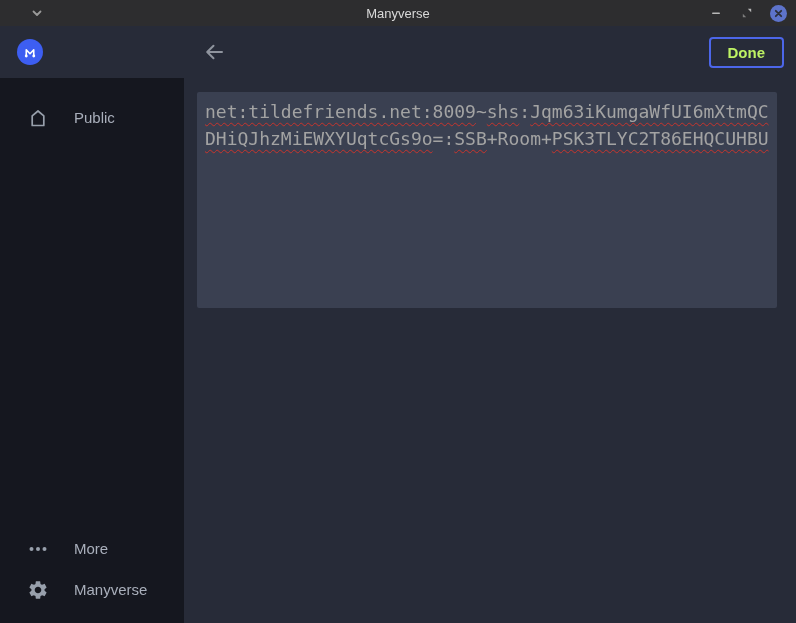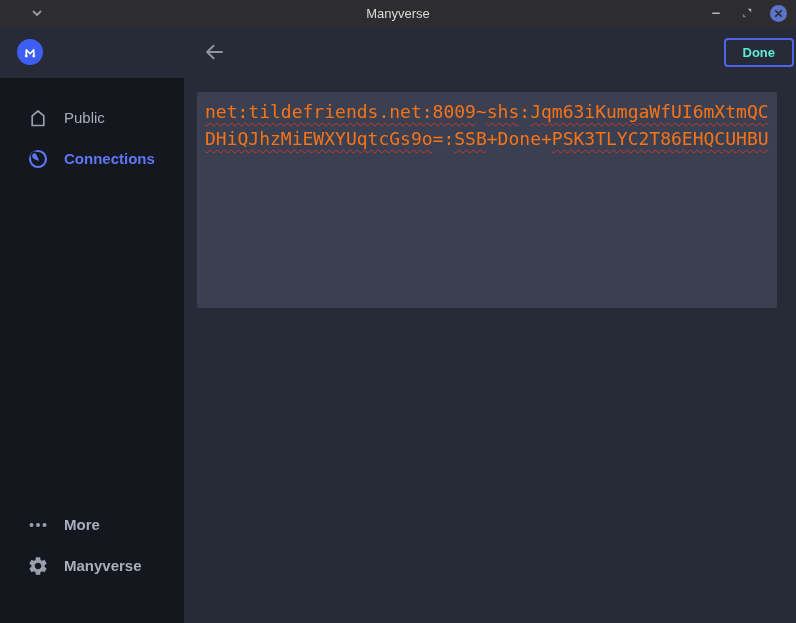--- a/index.html
+++ b/index.html
@@ -29,49 +29,49 @@
   .appheader{
     height:52px;flex:0 0 52px;background:#272b38;
     display:flex;align-items:center;
   }
   .logo{
     width:26px;height:26px;border-radius:50%;background:#3d5ef2;
     margin-left:17px;display:flex;align-items:center;justify-content:center;flex:0 0 26px;
   }
   .back-btn{margin-left:160px;display:flex;align-items:center;cursor:pointer;}
   .done-btn{
-    margin-left:auto;margin-right:2px;
+    margin-left:auto;margin-right:12px;
     background:transparent;border:2px solid #4c66e9;border-radius:4px;
-    color:#5eead4;font-weight:bold;font-size:13px;
+    color:#bef264;font-weight:bold;font-size:15px;
     padding:5px 17px;cursor:pointer;font-family:"Liberation Sans",sans-serif;
   }
   
   .body{flex:1;display:flex;min-height:0;}
   .sidebar{
     width:184px;flex:0 0 184px;background:#15171f;
     display:flex;flex-direction:column;padding-top:19px;box-sizing:border-box;
   }
   .side-spacer{flex:1;}
-  .side-bottom{padding-bottom:37px;font-weight:bold;}
+  .side-bottom{padding-bottom:13px;}
   .side-item{
     height:41px;display:flex;align-items:center;
-    padding-left:27px;gap:15px;cursor:pointer;
+    padding-left:27px;gap:25px;cursor:pointer;
     color:#a9afbb;font-size:15px;
   }
   .side-item .icn{width:22px;height:22px;display:flex;align-items:center;justify-content:center;color:#98a0ac;}
   .side-item.active{color:#5d78f7;font-weight:bold;}
   .side-item.active .icn{color:#5d78f7;}
   
   .main{flex:1;position:relative;background:#272b38;}
   .invite-box{
     position:absolute;left:13px;top:14px;width:580px;height:216px;
     background:#3a4051;border-radius:2px;box-sizing:border-box;
     padding:6px 8px;cursor:text;
     font-family:"DejaVu Sans Mono","Liberation Mono",monospace;
-    font-size:18px;line-height:27px;color:#f97316;
+    font-size:18px;line-height:27px;color:#a3a3a3;
     overflow:hidden;
   }
   .invite-line{white-space:pre;}
   .sq{
     text-decoration-line:underline;
     text-decoration-style:wavy;
     text-decoration-color:#c8342c;
     text-decoration-thickness:1px;
     text-underline-offset:4px;
   }
@@ -140,29 +140,20 @@
     <div class="sidebar">
       <div id="side-top">
           <div class="side-item">
     <span class="icn">
               <svg width="22" height="22" viewBox="0 0 22 22">
                 <path d="M5.2 18.5 V8.9 L11 4 L16.8 8.9 V18.5 Z" fill="none" stroke="currentColor" stroke-width="1.7" stroke-linejoin="round"></path>
               </svg>
             </span>
     <span class="lbl">Public</span>
   </div>
-          <div class="side-item active">
-    <span class="icn">
-              <svg width="22" height="22" viewBox="0 0 22 22">
-                <circle cx="11" cy="11" r="8" fill="none" stroke="currentColor" stroke-width="2.2"></circle>
-                <path d="M4.6 9.2 C3.6 6 6 3.6 9.2 4.6 L13.6 13.6 C9.5 13.2 6 12.4 4.6 9.2 Z" fill="currentColor" stroke="#15171f" stroke-width="1.6"></path>
-              </svg>
-            </span>
-    <span class="lbl">Connections</span>
-  </div>
         </div>
       <div class="side-spacer"></div>
       <div class="side-bottom" id="side-bottom">
           <div class="side-item">
     <span class="icn">
               <svg width="22" height="22" viewBox="0 0 22 22">
                 <circle cx="4.5" cy="11" r="2" fill="currentColor"></circle>
                 <circle cx="11" cy="11" r="2" fill="currentColor"></circle>
                 <circle cx="17.5" cy="11" r="2" fill="currentColor"></circle>
               </svg>
@@ -176,18 +167,18 @@
               </svg>
             </span>
     <span class="lbl">Manyverse</span>
   </div>
         </div>
     </div>
 
     <div class="main">
       <div class="invite-box" id="invite-box">
           <div class="invite-line"><span class="sq">net:tildefriends.net:8009</span><span>~</span><span class="sq">shs</span><span>:</span><span class="sq">Jqm63iKumgaWfUI6mXtmQC</span></div>
-          <div class="invite-line"><span class="sq">DHiQJhzMiEWXYUqtcGs9o</span><span>=:</span><span class="sq">SSB</span><span>+Done+</span><span class="sq">PSK3TLYC2T86EHQCUHBU</span></div>
+          <div class="invite-line"><span class="sq">DHiQJhzMiEWXYUqtcGs9o</span><span>=:</span><span class="sq">SSB</span><span>+Room+</span><span class="sq">PSK3TLYC2T86EHQCUHBU</span></div>
         </div>
     </div>
 
   </div>
 </div>
 
 </body></html>

